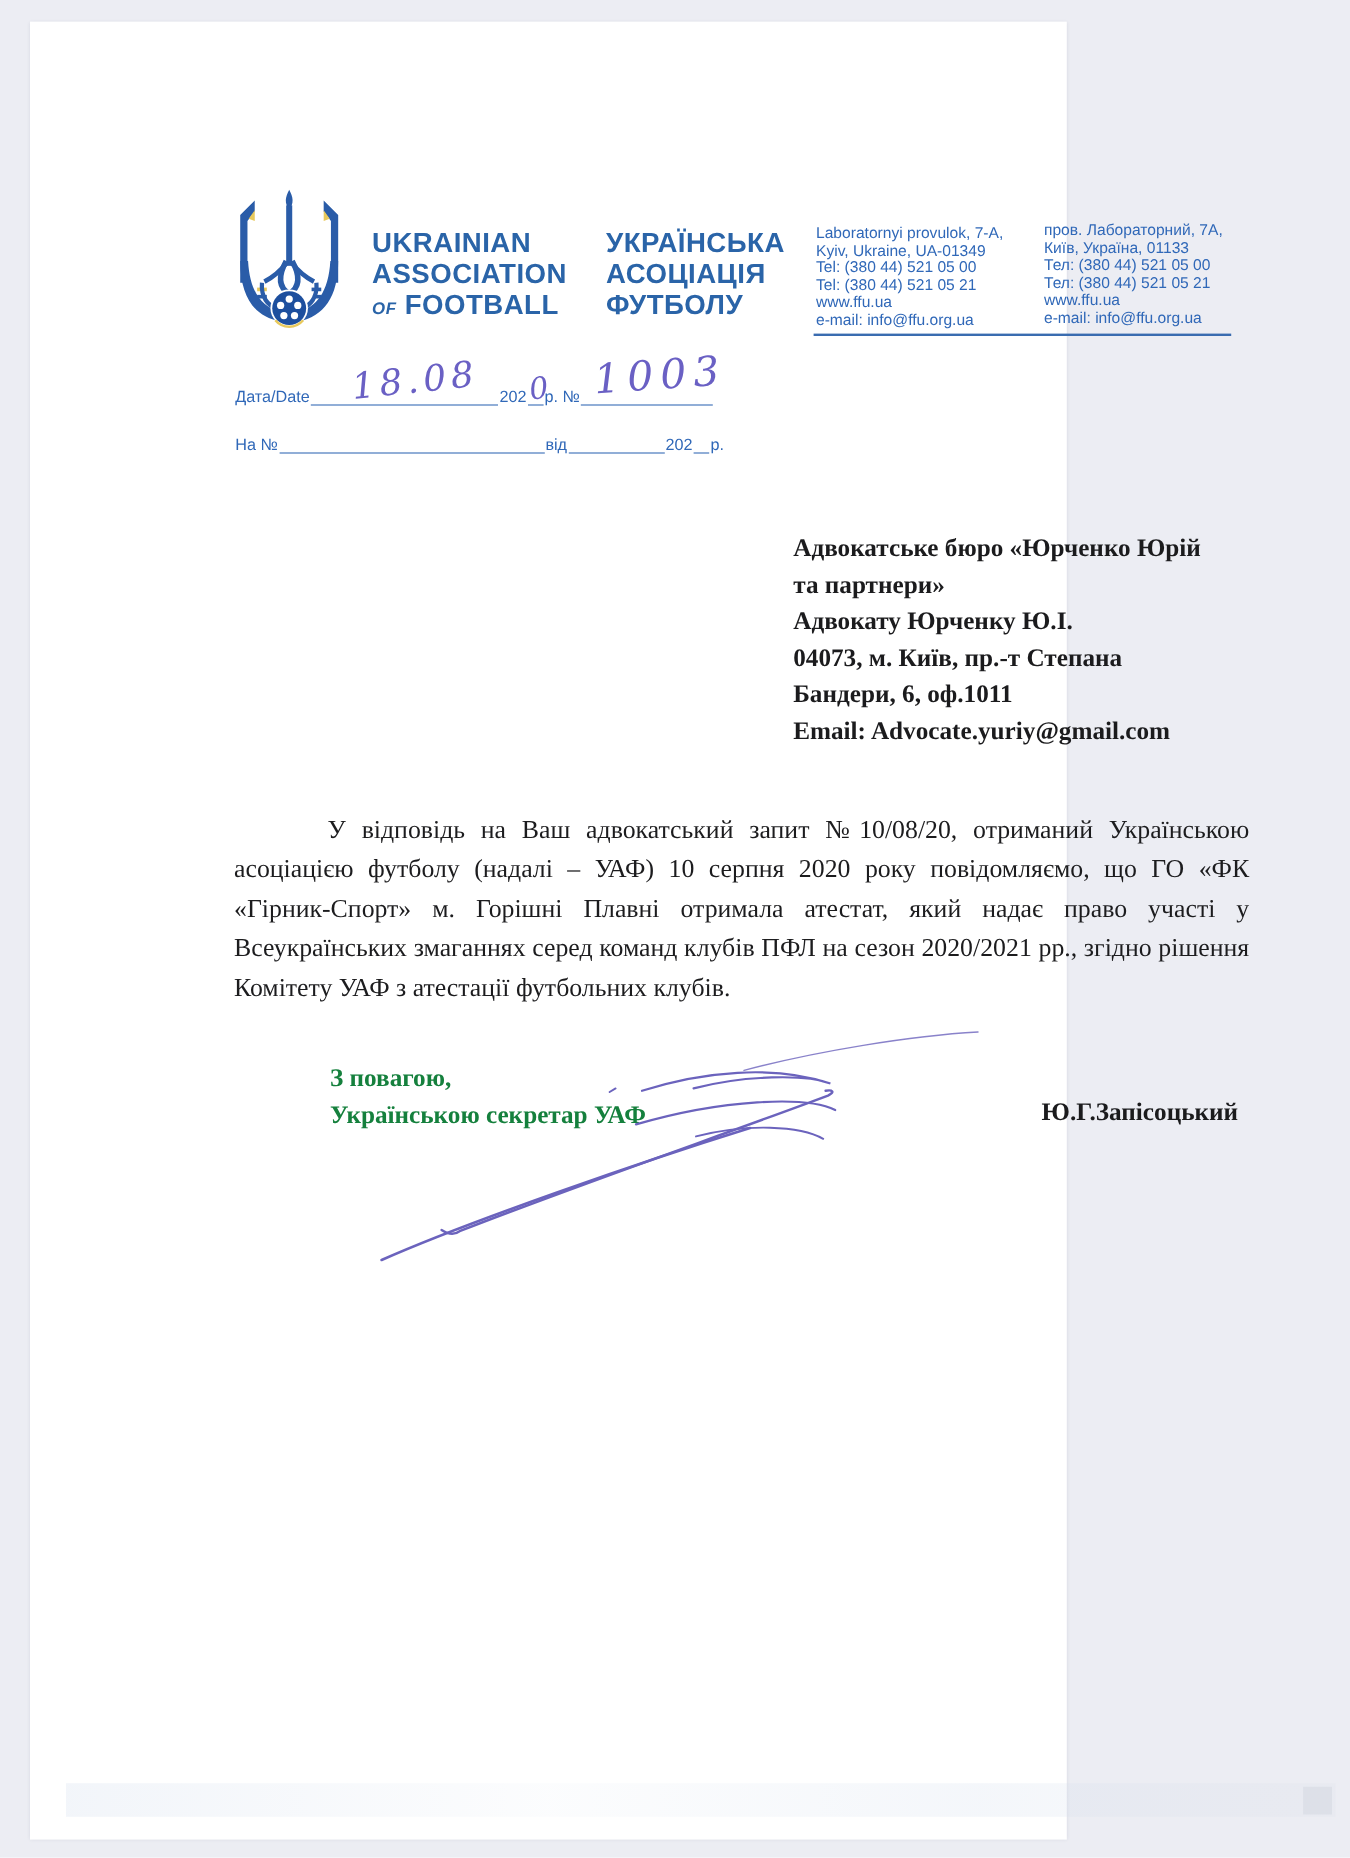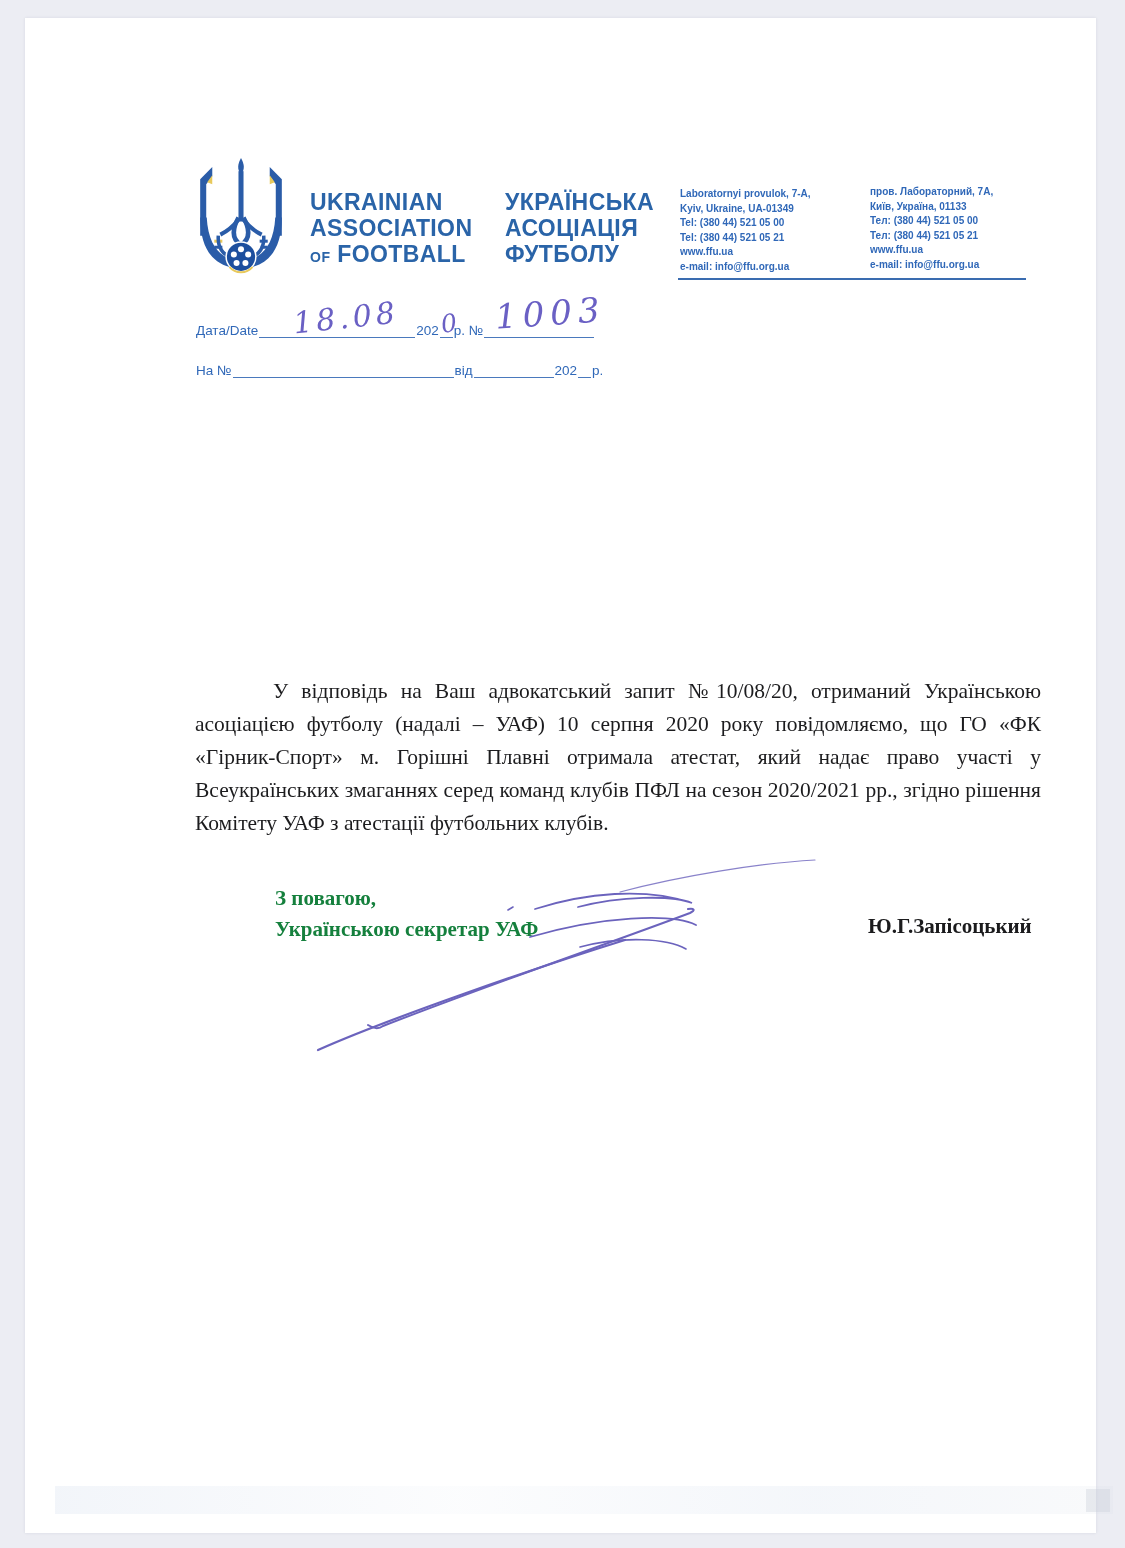--- a/index.html
+++ b/index.html
@@ -1,33 +1,33 @@
 <!DOCTYPE html>
 <html><head>
 <meta charset="utf-8">
 <style>
   * { margin:0; padding:0; box-sizing:border-box; }
   html,body { width:1125px; height:1548px; }
   body { background:#ecedf3; font-family:"Liberation Sans", sans-serif; position:relative; overflow:hidden; }
 
   .sheet {
-    position:absolute; left:25px; top:18px; width:1071px; height:1515px;
+    position:absolute; left:25px; top:18px; width:864px; height:1515px;
     background:#ffffff; box-shadow:0 0 3px rgba(40,50,80,0.10);
   }
 
   
   .logo { position:absolute; left:163px; top:137px; width:106px; height:126px; }
 
   .title-block { position:absolute; font-weight:bold; color:#2a64a8; letter-spacing:0.4px;
                  font-size:23px; line-height:26px; font-family:"Liberation Sans", sans-serif; }
   .title-en { left:285px; top:171px; }
   .title-ua { left:480px; top:171px; }
-  .of-small { font-size:14px; letter-spacing:0.5px; }
-
-  .addr { position:absolute; color:#3068b8; font-size:10px; line-height:14.6px; font-weight:bold; }
+  .of-small { font-size:14px; letter-spacing:0.5px;font-style:italic; }
+
+  .addr { position:absolute; color:#3068b8; font-size:13px; line-height:14.6px; font-weight:normal; }
   .addr-en { left:655px; top:169px; width:190px; }
   .addr-ua { left:845px; top:167px; width:165px; }
 
   .header-rule { position:absolute; left:653px; top:260px; width:348px; height:2px; background:#3a6cb0; }
 
   
   .ref-row { position:absolute; display:flex; align-items:flex-end;
              font-size:13.5px; color:#3068b8; height:18px; }
   .ref-row .u { display:inline-block; border-bottom:1.5px solid #4a79bd; height:16px; }
   .row-date { left:170px; top:302px; }
@@ -167,20 +167,28 @@
     <span class="u u-e"></span>
     <span class="lbl">202</span>
     <span class="u u-f"></span>
     <span class="lbl">р.</span>
   </div>
 
   <div class="hw hw-date">18.08</div>
   <div class="hw hw-zero">0</div>
   <div class="hw hw-num">1003</div>
 
+  <div class="recipient">
+    <div>Адвокатське бюро «Юрченко Юрій</div>
+    <div>та партнери»</div>
+    <div>Адвокату Юрченку Ю.І.</div>
+    <div>04073, м. Київ, пр.-т Степана</div>
+    <div>Бандери, 6, оф.1011</div>
+    <div>Email: Advocate.yuriy@gmail.com</div>
+  </div>
 
   <div class="body-par">У відповідь на Ваш адвокатський запит №10/08/20, отриманий Українською асоціацією футболу (надалі – УАФ) 10 серпня 2020 року повідомляємо, що ГО «ФК «Гірник-Спорт» м. Горішні Плавні отримала атестат, який надає право участі у Всеукраїнських змаганнях серед команд клубів ПФЛ на сезон 2020/2021 рр., згідно рішення Комітету УАФ з атестації футбольних клубів.</div>
 
   <div class="closing">
     <div>З повагою,</div>
     <div>Українською секретар УАФ</div>
   </div>
   <div class="sig-name">Ю.Г.Запісоцький</div>
 
   <svg class="sig-svg" viewBox="0 0 580 215" xmlns="http://www.w3.org/2000/svg">

